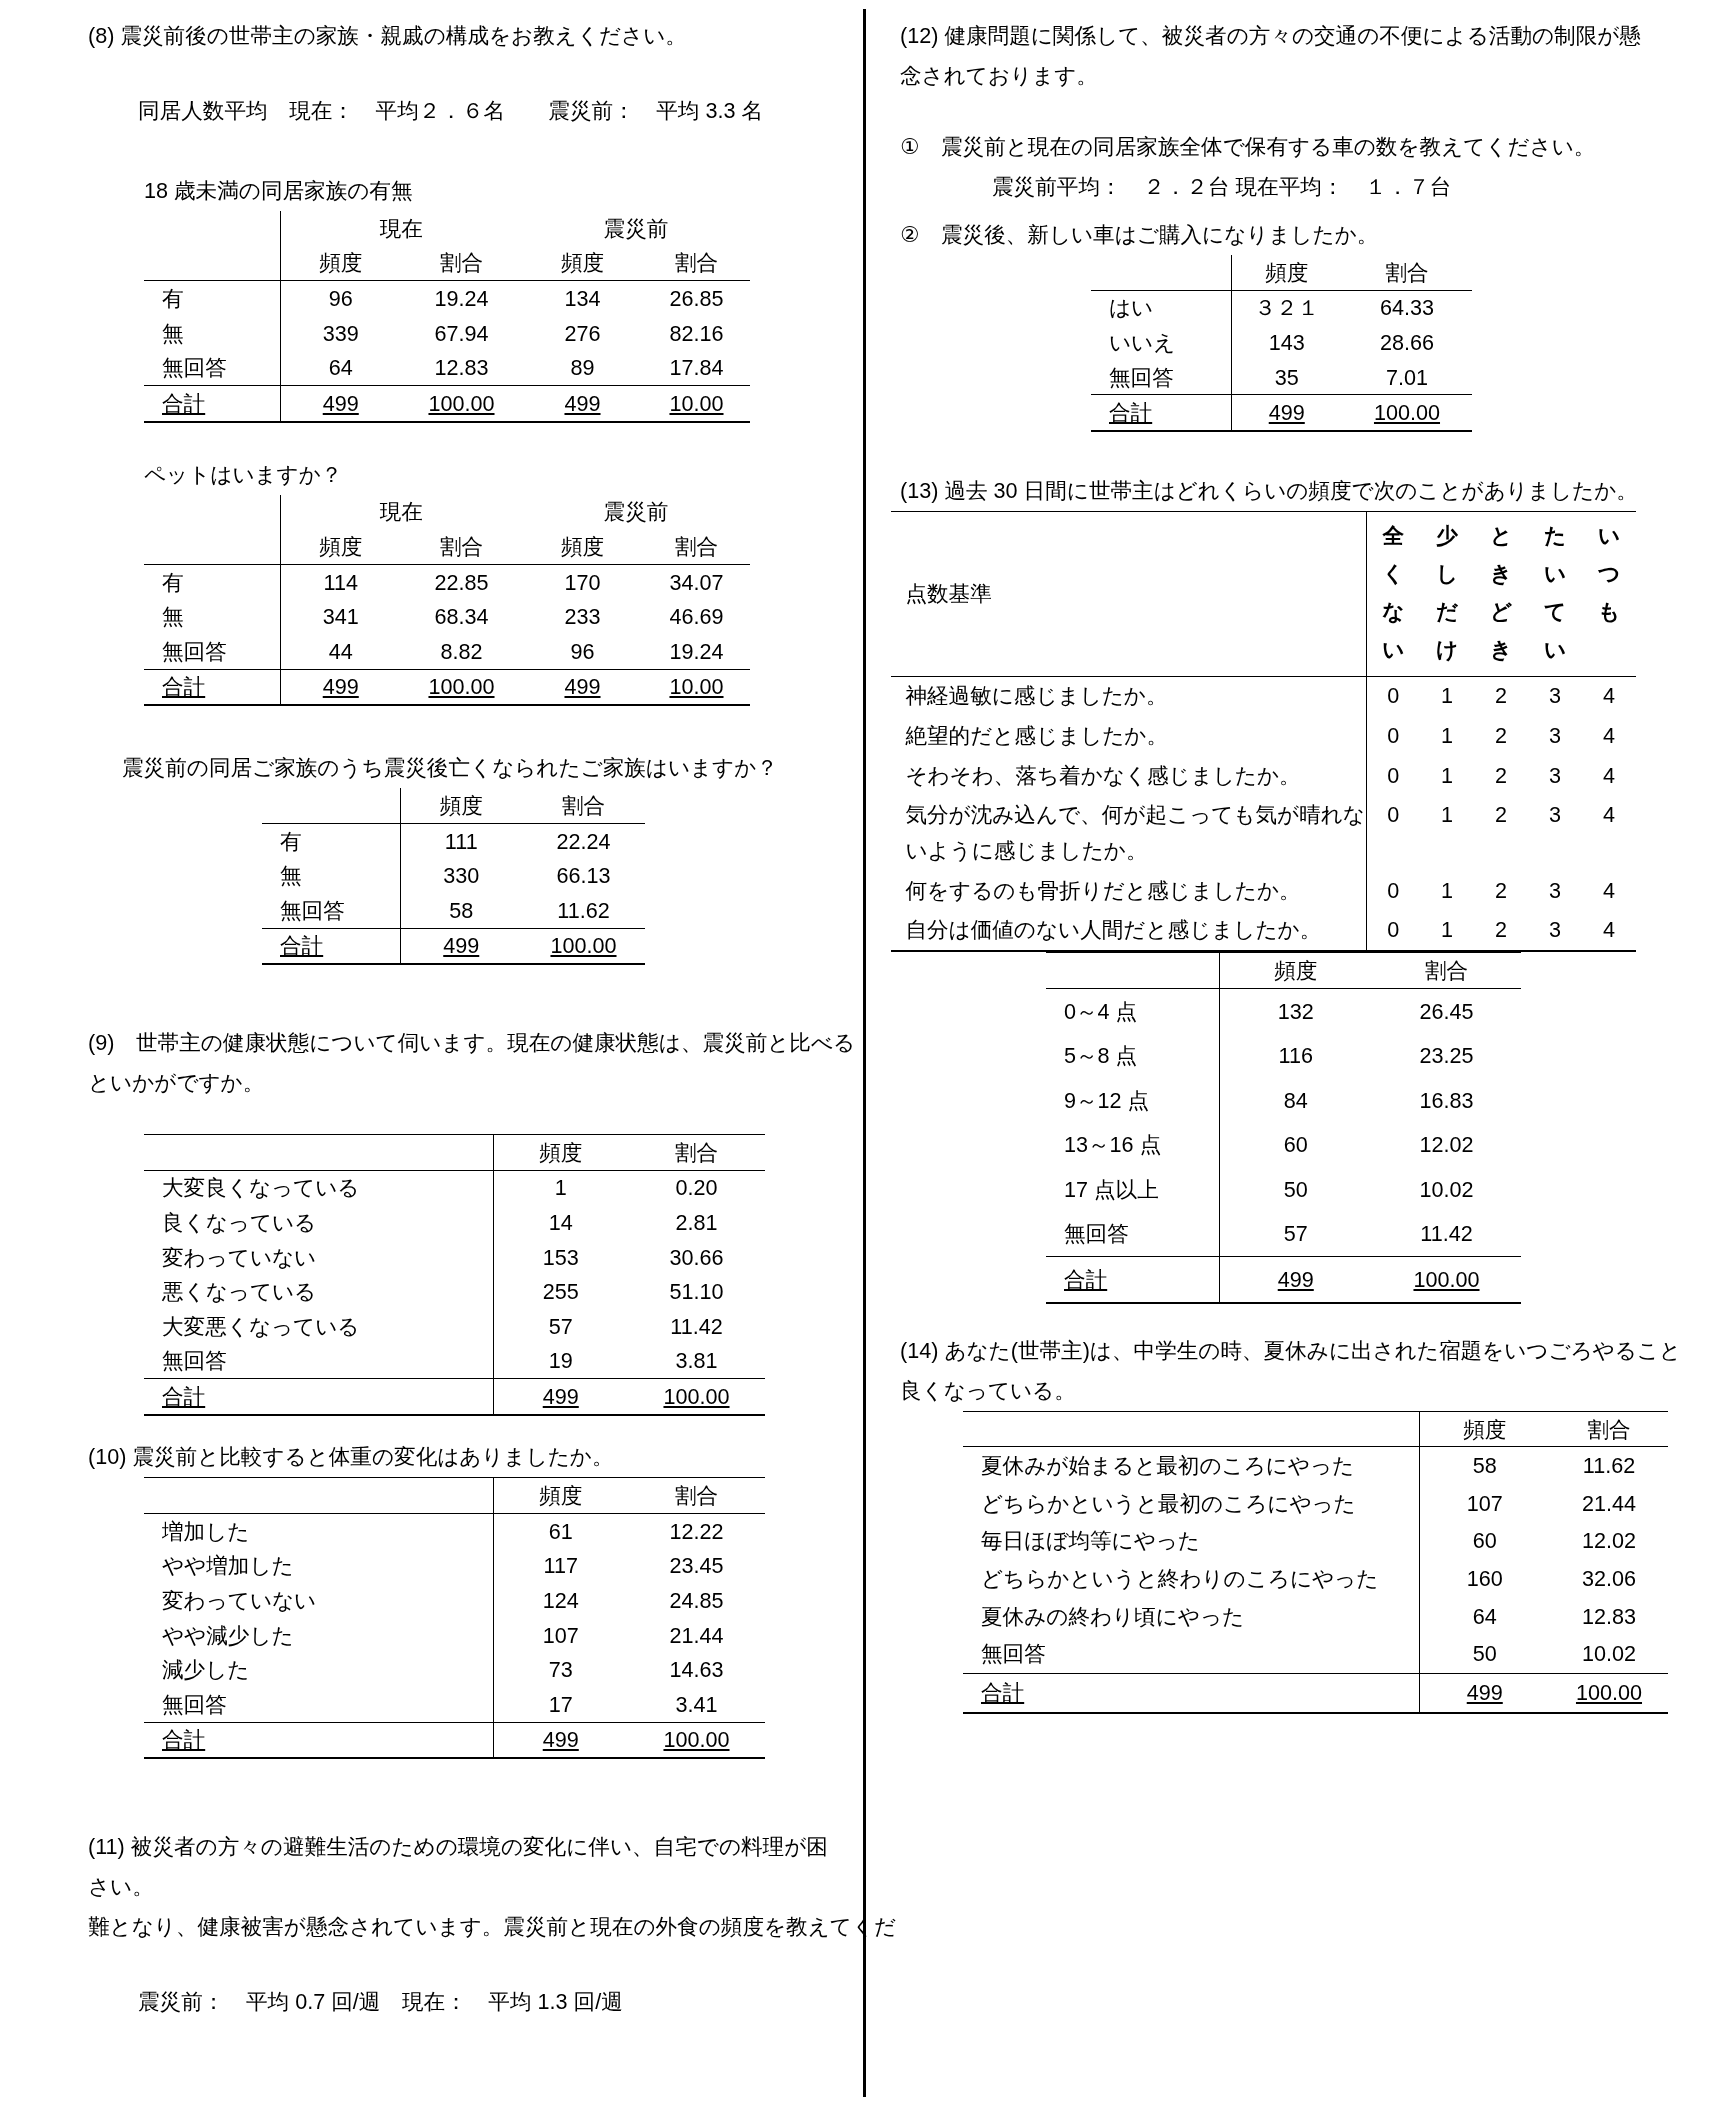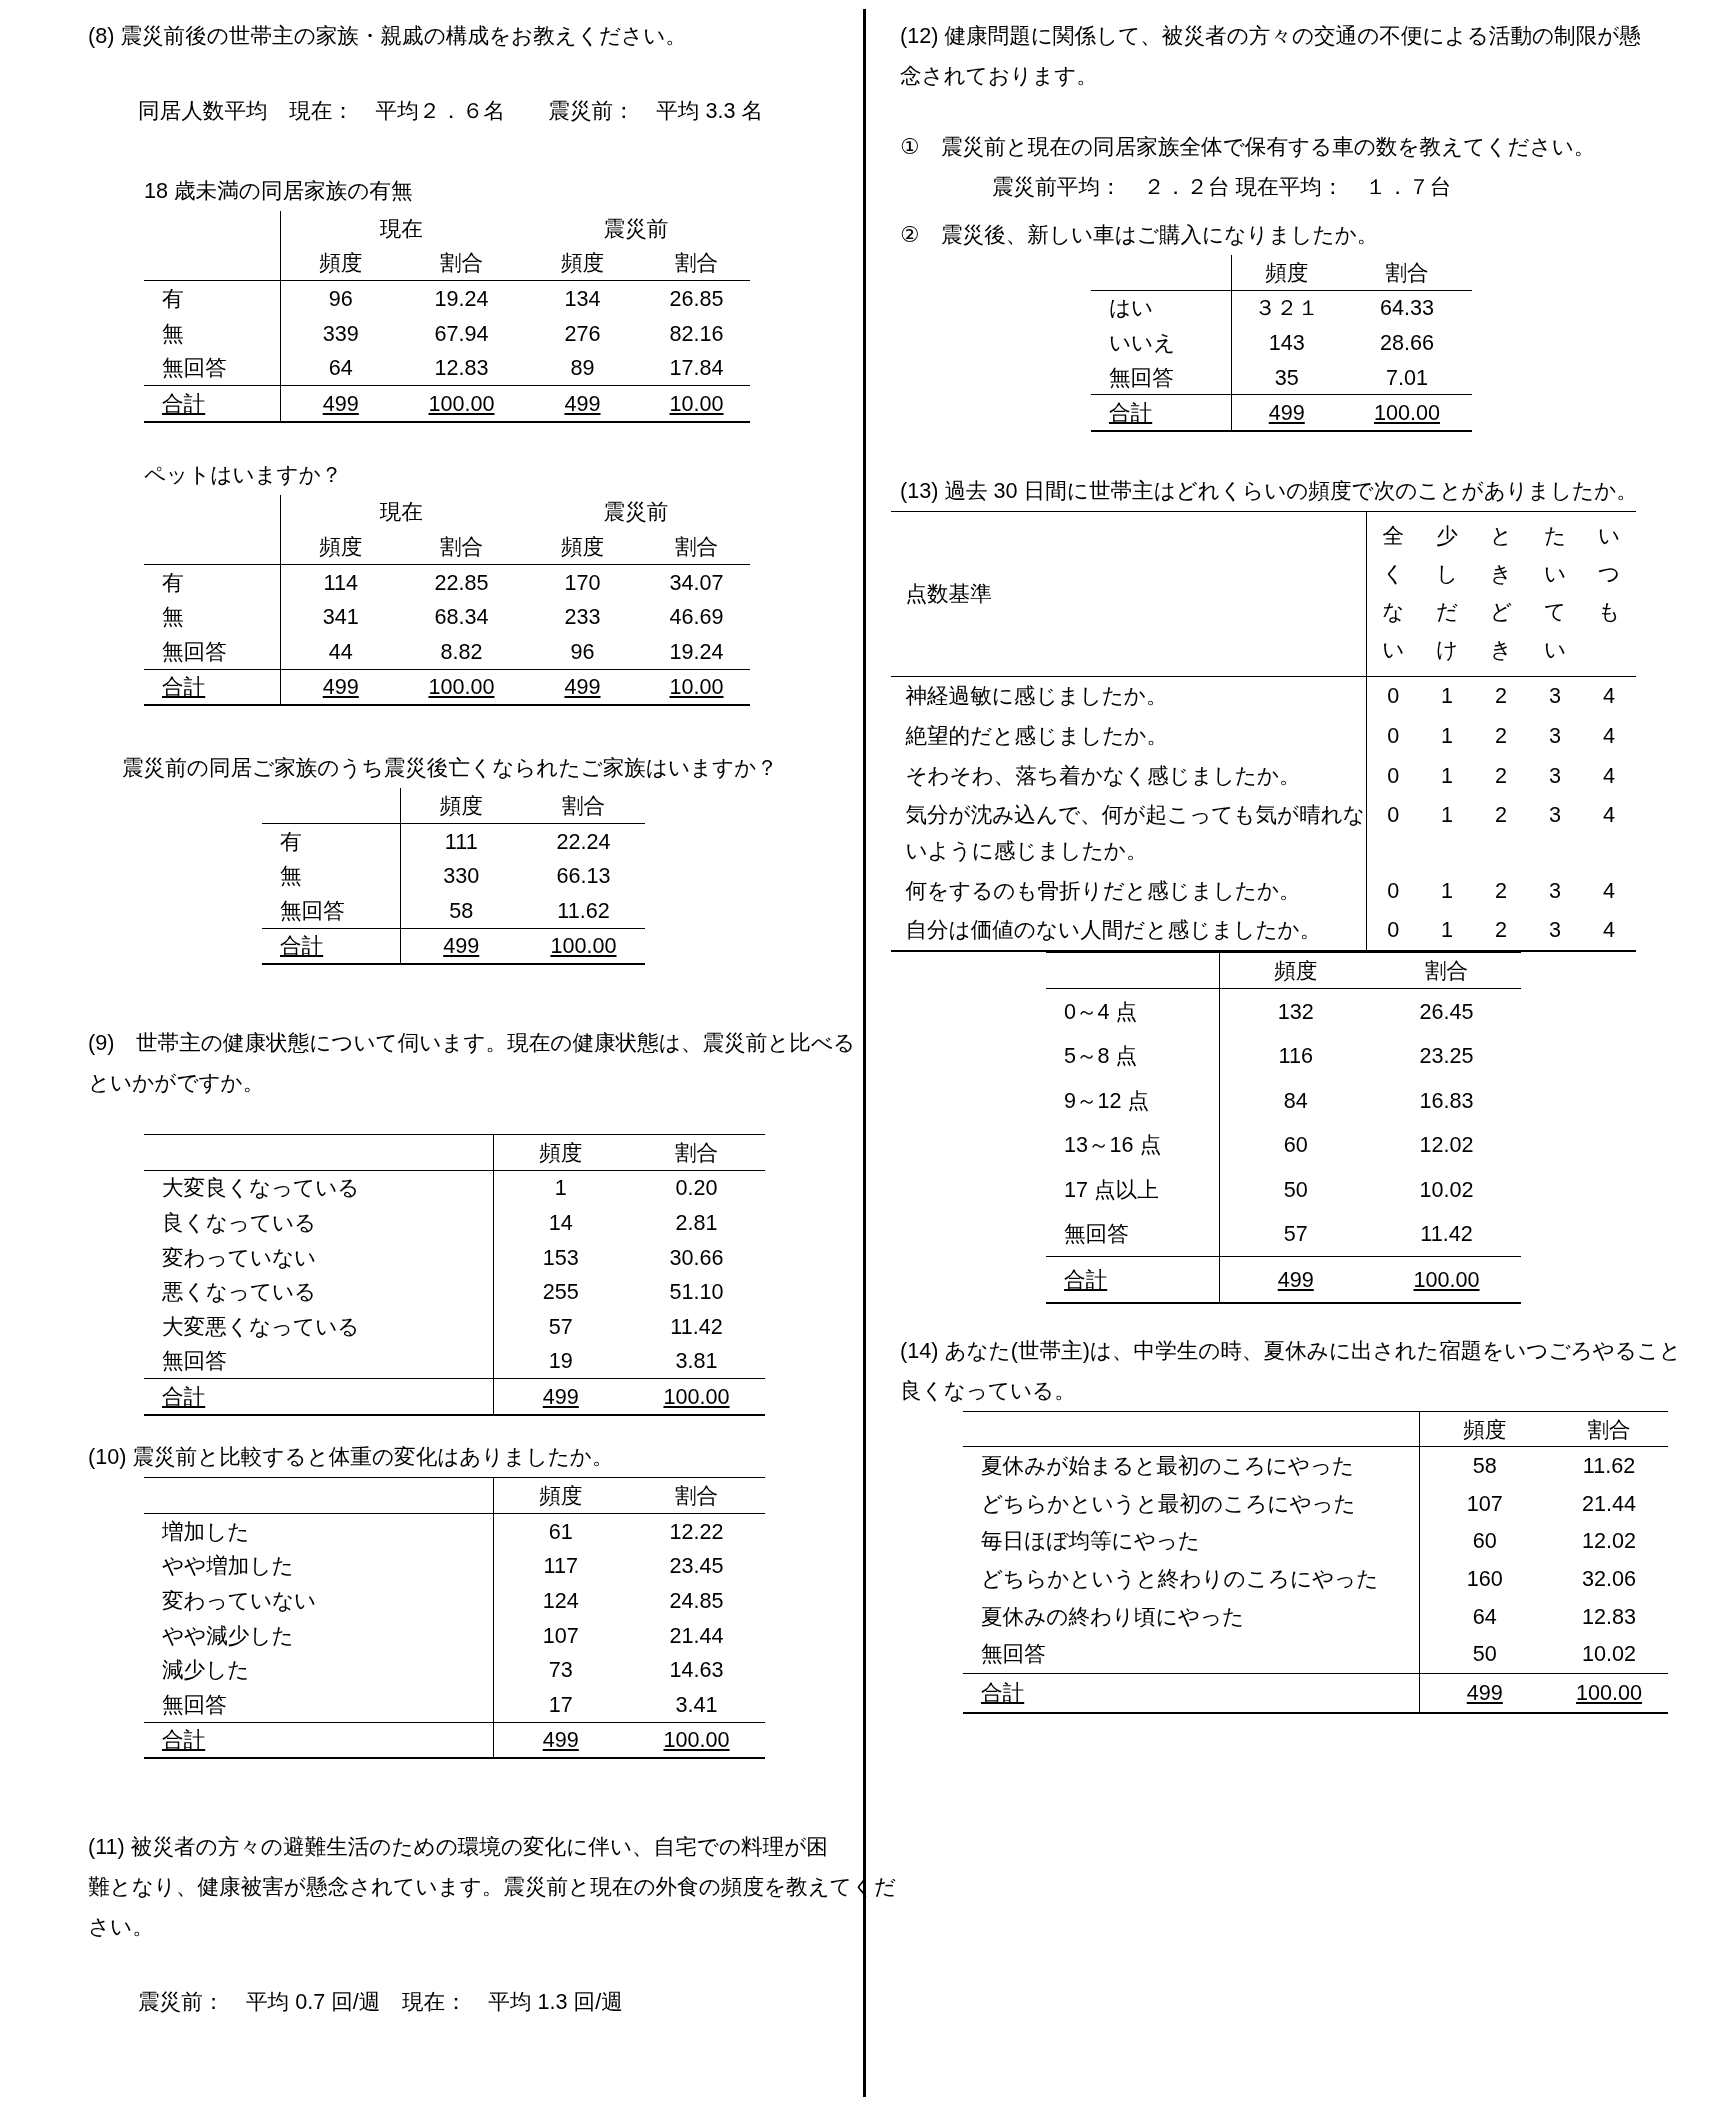--- a/index.html
+++ b/index.html
@@ -33,21 +33,21 @@
   .tbl tbody tr:last-child td{border-top:1.8px solid #000;border-bottom:2.7px solid #000;text-decoration:underline;}
   .topline{border-top:1.8px solid #000;}
 
   
   .tD{border-top:1.8px solid #000;border-bottom:2.7px solid #000;}
   .tD td,.tD th{font-weight:normal;text-align:center;padding:1.8px 0;line-height:36px;white-space:normal;}
   .tD td:first-child,.tD th:first-child{text-align:left;padding-left:14.4px;border-right:1.8px solid #000;}
   .tD thead th{border-bottom:1.8px solid #000;vertical-align:top;height:160px;}
   .tD thead th:first-child{vertical-align:middle;}
   .tD tbody td{vertical-align:top;}
-  .vtext{display:inline-block;width:23.4px;word-break:break-all;line-height:38px;text-align:center;margin-top:3.6px;}
+  .vtext{display:inline-block;width:23.4px;word-break:break-all;line-height:38px;text-align:center;margin-top:3.6px;font-weight:bold;}
 
   .t-dist td{line-height:41px;}
   .t14 td{line-height:34px;}
 
   .mt24{margin-top:21.6px;} .mt27{margin-top:8px;} .mt30{margin-top:27px;}
   .mt34{margin-top:31px;} .mt36{margin-top:32px;} .mt40{margin-top:36px;}
   .mt43{margin-top:39px;} .mt44{margin-top:40px;} .mt47{margin-top:42px;}
   .mt64{margin-top:58px;} .mt76{margin-top:68px;}
 </style>
 </head>
@@ -312,22 +312,22 @@
         <tr>
           <td>合計</td>
           <td>499</td>
           <td>100.00</td>
         </tr>
       </tbody>
   </table>
 
   <div class="mt76">
     <div class="pline">(11) 被災者の方々の避難生活のための環境の変化に伴い、自宅での料理が困</div>
+    <div class="pline">さい。</div>
     <div class="pline">難となり、健康被害が懸念されています。震災前と現在の外食の頻度を教えてくだ</div>
-    <div class="pline">さい。</div>
   </div>
   <div class="pline ind55">震災前：　平均 0.7 回/週　現在：　平均 1.3 回/週</div>
 
 </div>
 
 <div class="col col-right">
 
   <div>
     <div class="pline ind10">(12) 健康問題に関係して、被災者の方々の交通の不便による活動の制限が懸</div>
     <div class="pline ind10">念されております。</div>

